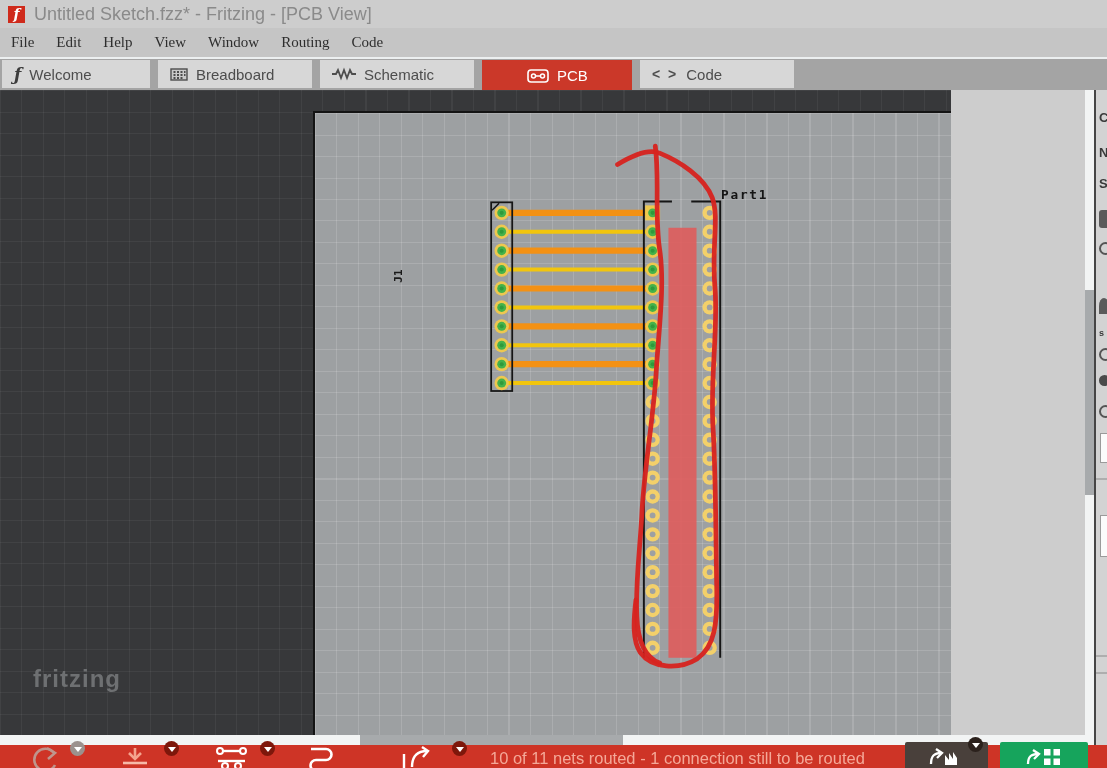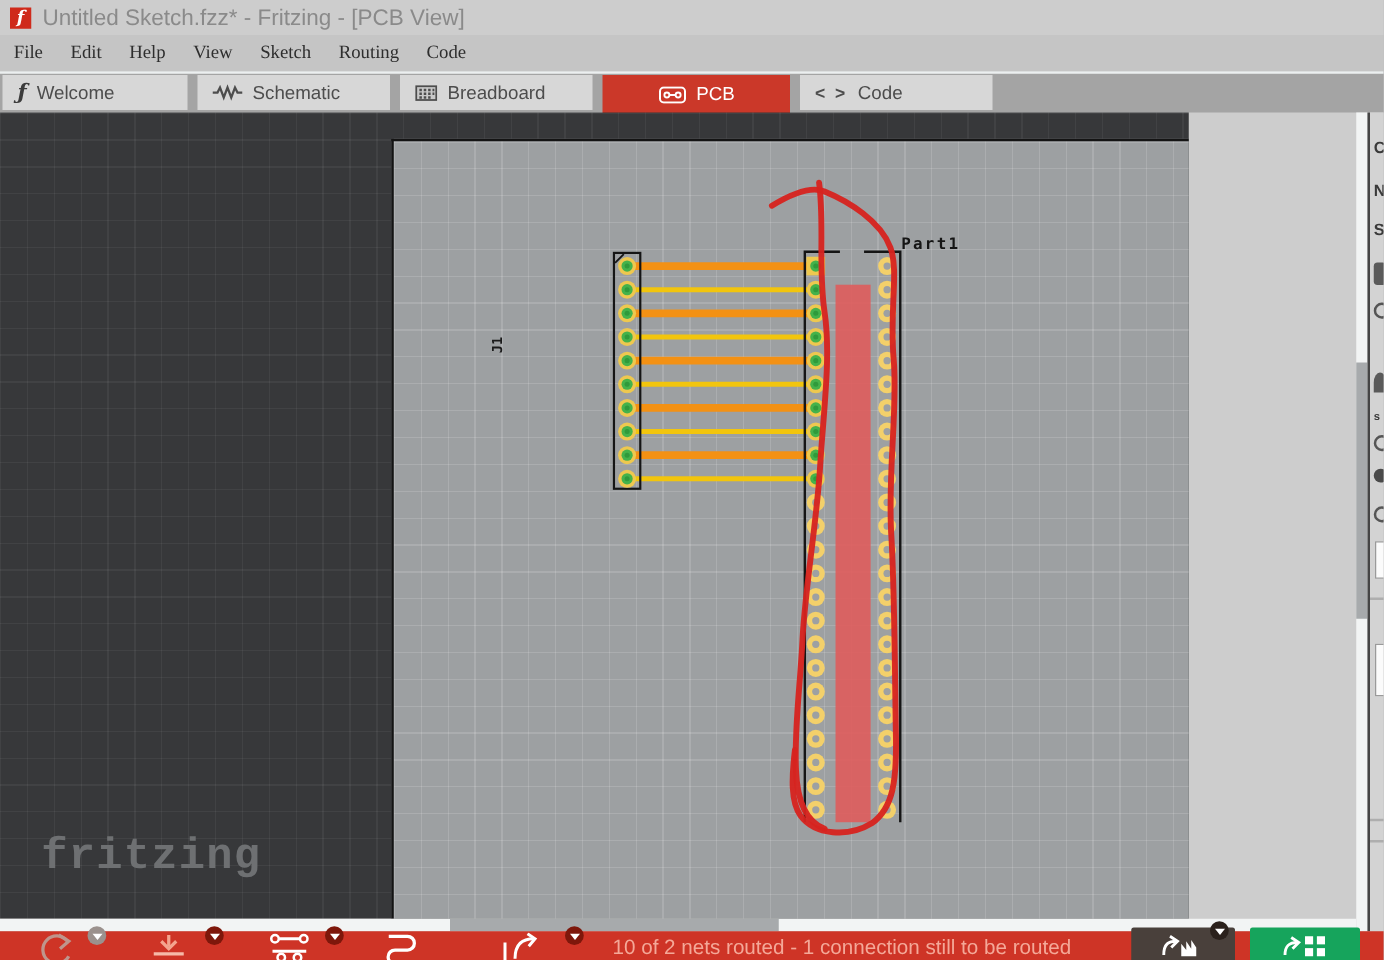--- a/index.html
+++ b/index.html
@@ -35,22 +35,22 @@
   .canvas{position:absolute;top:90px;left:0;width:951px;height:645px;background:#37383a;overflow:hidden;
      background-image:
        repeating-linear-gradient(to right, rgba(255,255,255,.05) 0 1px, transparent 1px 21.5px),
        repeating-linear-gradient(to bottom, rgba(255,255,255,.05) 0 1px, transparent 1px 21.5px);}
   .board{position:absolute;left:313px;top:21px;width:712px;height:624px;background:#9da0a2;
      border:2px solid #141414;border-bottom:none;
      background-image:
        repeating-linear-gradient(to right, rgba(255,255,255,.14) 0 1px, transparent 1px 21.5px),
        repeating-linear-gradient(to bottom, rgba(255,255,255,.14) 0 1px, transparent 1px 21.5px);}
   #pcb-svg{position:absolute;left:0;top:0;}
-  .watermark{position:absolute;left:33px;top:575px;font-size:35px;font-weight:bold;
-             color:#6e7072;letter-spacing:1px;font-family:Liberation Mono, monospace;}
+  .watermark{position:absolute;left:33px;top:575px;font-size:24px;font-weight:bold;
+             color:#6e7072;letter-spacing:1px;font-family:Liberation Sans, sans-serif;}
 
   
   .hscroll{position:absolute;top:735px;left:0;width:1085px;height:10px;background:#f2f4f4;}
   .hthumb{position:absolute;left:360px;top:0;width:263px;height:10px;background:#a7aaac;}
   .vscroll{position:absolute;top:90px;left:1085px;width:9px;height:655px;background:#f2f4f4;}
   .vthumb{position:absolute;top:200px;left:0;width:9px;height:205px;background:#a7aaac;}
 
   
   .inspector-edge{position:absolute;top:90px;left:1094px;width:13px;height:655px;background:#d3d3d3;
                   border-left:2px solid #454545;box-sizing:border-box;overflow:hidden;}
@@ -81,37 +81,29 @@
 <div class="titlebar">
   <div class="app-icon">f</div>
   <div class="title-text">Untitled Sketch.fzz* - Fritzing - [PCB View]</div>
 </div>
 
 <div class="menubar">
   <span class="menu-item">File</span>
   <span class="menu-item">Edit</span>
   <span class="menu-item">Help</span>
   <span class="menu-item">View</span>
-  <span class="menu-item">Sketch</span>
+  <span class="menu-item">Window</span>
   <span class="menu-item">Routing</span>
   <span class="menu-item">Code</span>
 </div>
 
 <div class="tabbar">
   <div class="tab t-welcome">
     <span class="ticon f-glyph">ƒ</span>
     <span>Welcome</span>
-  </div>
-  <div class="tab t-schematic">
-    <span class="ticon">
-      <svg width="24" height="14" viewBox="0 0 24 14">
-          <polyline points="0,7 4,7 6,3 9,11 12,3 15,11 18,3 20,7 24,7" fill="none" stroke="#4d4d4d" stroke-width="1.8"></polyline>
-        </svg>
-    </span>
-    <span>Schematic</span>
   </div>
   <div class="tab t-breadboard">
     <span class="ticon">
       <svg width="18" height="13" viewBox="0 0 18 13">
           <rect x="1" y="1" width="16" height="11" fill="#c9c9c9" stroke="#4d4d4d" stroke-width="1.4"></rect>
           <g fill="#4d4d4d">
             <rect x="3.5" y="3" width="2" height="2"></rect>
             <rect x="7" y="3" width="2" height="2"></rect>
             <rect x="10.5" y="3" width="2" height="2"></rect>
             <rect x="14" y="3" width="1.5" height="2"></rect>
@@ -119,20 +111,28 @@
             <rect x="7" y="6" width="2" height="2"></rect>
             <rect x="10.5" y="6" width="2" height="2"></rect>
             <rect x="14" y="6" width="1.5" height="2"></rect>
             <rect x="3.5" y="9" width="2" height="2"></rect>
             <rect x="7" y="9" width="2" height="2"></rect>
             <rect x="10.5" y="9" width="2" height="2"></rect>
           </g>
         </svg>
     </span>
     <span>Breadboard</span>
+  </div>
+  <div class="tab t-schematic">
+    <span class="ticon">
+      <svg width="24" height="14" viewBox="0 0 24 14">
+          <polyline points="0,7 4,7 6,3 9,11 12,3 15,11 18,3 20,7 24,7" fill="none" stroke="#4d4d4d" stroke-width="1.8"></polyline>
+        </svg>
+    </span>
+    <span>Schematic</span>
   </div>
   <div class="tab active t-pcb">
     <span class="ticon">
       <svg width="22" height="14" viewBox="0 0 22 14">
           <rect x="1" y="1" width="20" height="12" rx="3" fill="none" stroke="#fff" stroke-width="1.6"></rect>
           <circle cx="6.5" cy="7" r="2" fill="none" stroke="#fff" stroke-width="1.5"></circle>
           <circle cx="15.5" cy="7" r="2" fill="none" stroke="#fff" stroke-width="1.5"></circle>
           <line x1="8.5" y1="7" x2="13.5" y2="7" stroke="#fff" stroke-width="1.5"></line>
         </svg>
     </span>
@@ -371,21 +371,21 @@
 
   <span class="sb-icon" style="left:400px">
     <svg width="40" height="28" viewBox="0 0 40 28">
         <polyline points="4,8 4,25 21,25" fill="none" stroke="#fff" stroke-width="2.4"></polyline>
         <path d="M12 21 C12 9 18 5 27 5" fill="none" stroke="#fff" stroke-width="2.4"></path>
         <polyline points="22,1 28,5 23,11" fill="none" stroke="#fff" stroke-width="2.4"></polyline>
       </svg>
   </span>
   <span class="badge maroon" style="left:452px;top:-4px"></span>
 
-  <span class="sb-msg">10 of 2 nets routed - 1 connection still to be routed</span>
+  <span class="sb-msg">10 of 11 nets routed - 1 connection still to be routed</span>
 
   <div class="sb-btn btn-fab">
     <svg width="42" height="22" viewBox="0 0 42 22">
         <path d="M5 18 C5 9 9 7 15 7" fill="none" stroke="#fff" stroke-width="2.3"></path>
         <polyline points="10,3 16,7 11,12" fill="none" stroke="#fff" stroke-width="2.3"></polyline>
         <path d="M19 19 V9 L23 14 V7 L27 13 V6 L31 12 V19 Z" fill="#fff"></path>
       </svg>
   </div>
   <span class="badge" style="left:968px;top:-8px;background:#2b211c"></span>
 

